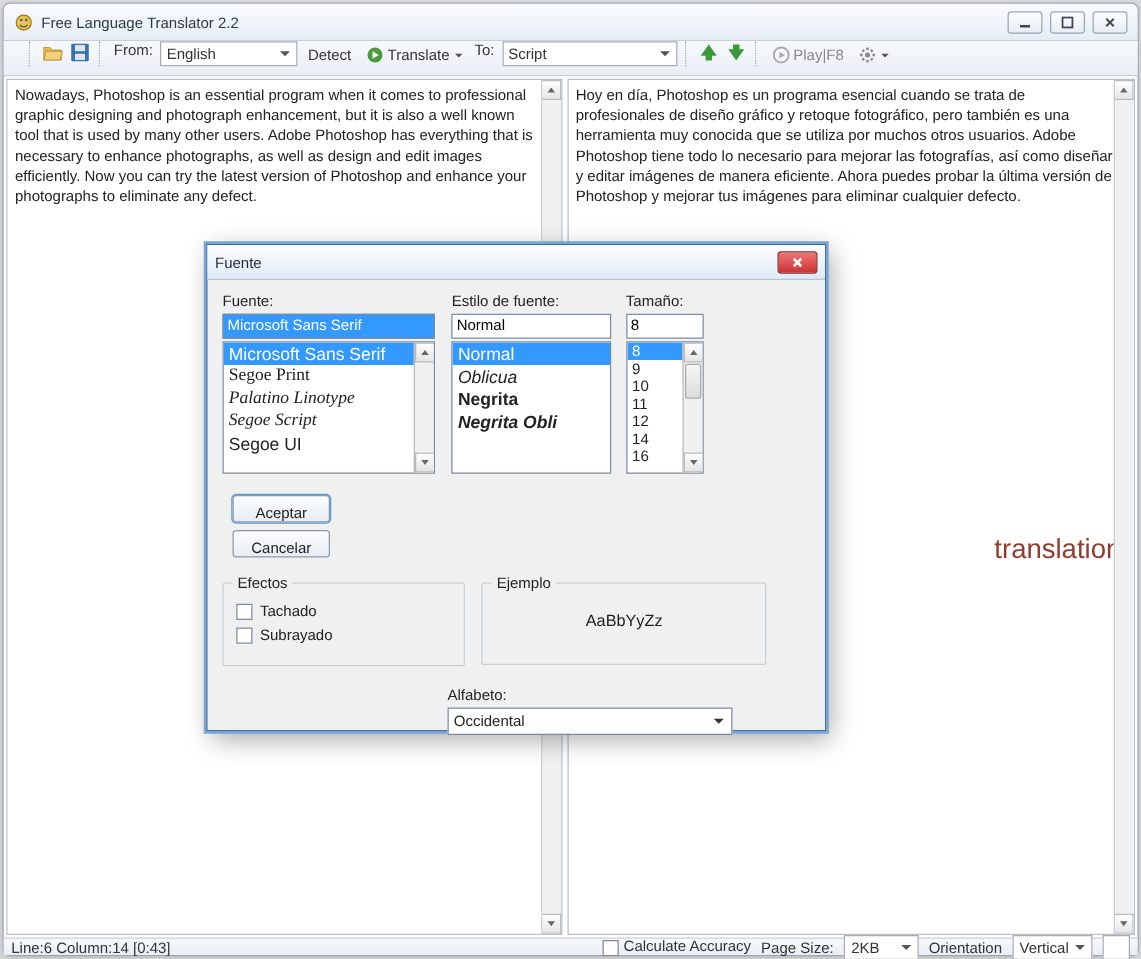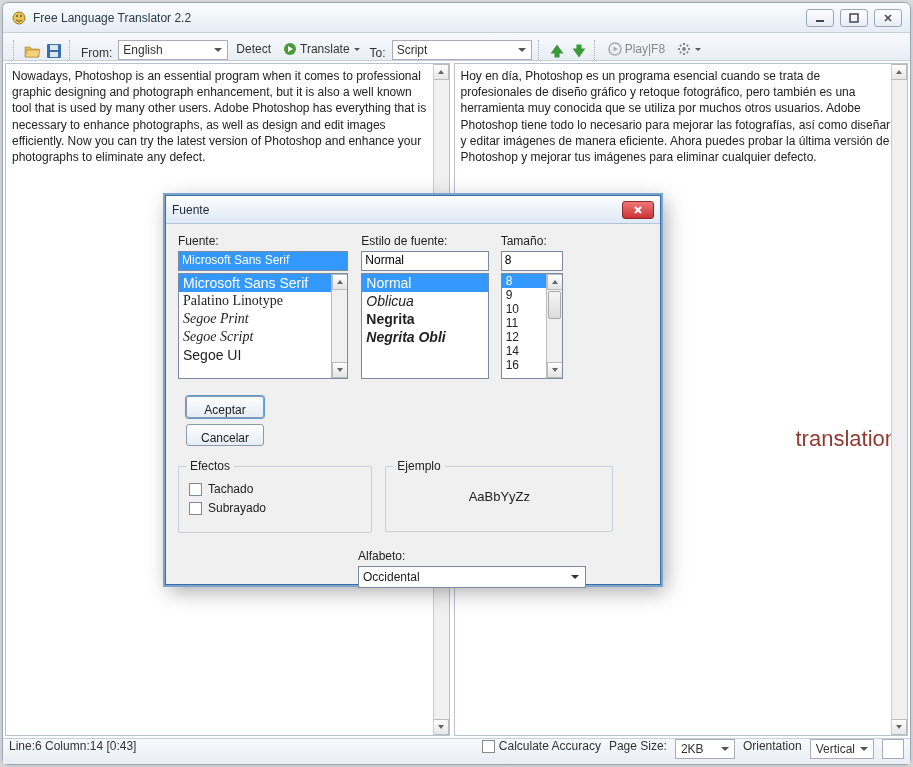--- a/index.html
+++ b/index.html
@@ -8,42 +8,42 @@
 
 .mainwin { position: absolute; left: 2px; top: 2px; width: 909px; height: 763px; background: #fff; border: 1px solid #9aa7b8; border-radius: 6px; box-shadow: 0 2px 8px rgba(0,0,0,.15); display: flex; flex-direction: column; }
 .titlebar { height: 30px; background: linear-gradient(#fafcfe,#e6edf5); border-bottom: 1px solid #c7d0da; display: flex; align-items: center; padding: 0 8px; border-radius: 6px 6px 0 0; }
 .titlebar .appicon { width:16px; height:16px; margin-right:6px; display:inline-block; }
 .titlebar .title { font-size:12px; color:#2b3a4a; flex:1; }
 .winbtns { display:flex; gap:6px; }
 .winbtn { width:28px; height:18px; border:1px solid #9aa7b8; border-radius:3px; background:linear-gradient(#fdfdfd,#e8eef6); display:flex; align-items:center; justify-content:center; font-size:10px; color:#445; }
 .winbtn svg { width:10px; height:10px; }
 
 
-.toolbar { height:28px; background:linear-gradient(#f7f9fc,#e9eef5); border-bottom:1px solid #c7d0da; display:flex; align-items:flex-end; padding:0 8px; gap:4px; font-size:12px; color:#333; }
+.toolbar { height:28px; background:linear-gradient(#f7f9fc,#e9eef5); border-bottom:1px solid #c7d0da; display:flex; align-items:flex-start; padding:0 18px; gap:4px; font-size:12px; color:#333; }
 .tb-icon { width:18px; height:18px; display:inline-flex; align-items:center; justify-content:center; }
 .tb-sep { width:4px; height:20px; border-left:1px dotted #aab; margin:0 2px; }
 .tb-lbl { padding:0 2px; }
 .tb-sel { border:1px solid #aab; background:#fff; height:20px; font-size:12px; padding:0 18px 0 4px; position:relative; display:inline-flex; align-items:center; min-width:110px; }
 .tb-sel::after { content:""; position:absolute; right:5px; top:50%; margin-top:-2px; border:4px solid transparent; border-top-color:#555; }
 .tb-btn { display:inline-flex; align-items:center; gap:3px; padding:0 4px; height:22px; border-radius:2px; }
 .tb-btn.dd::after { content:""; border:3px solid transparent; border-top-color:#555; margin-left:1px; margin-top:3px; }
 
 
 .content { flex:1; display:flex; position:relative; }
 .pane { flex:1; border:1px solid #b8c2cf; margin:2px; background:#fff; font-size:12px; color:#222; padding:4px 6px; line-height:1.35; position:relative; overflow:hidden; }
 .pane.right { padding-right:16px; }
 .vscroll { position:absolute; right:0; top:0; bottom:0; width:16px; background:#f0f0f0; border-left:1px solid #ccc; }
 .vscroll .arrow { height:16px; display:flex; align-items:center; justify-content:center; background:linear-gradient(#fefefe,#e6e6e6); border:1px solid #bbb; border-left:none; }
 .vscroll .arrow svg { width:8px; height:8px; }
 .vscroll .track { position:absolute; top:16px; bottom:16px; left:0; right:0; background:#f0f0f0; }
 .vscroll .bottom { position:absolute; bottom:0; left:0; right:0; }
 .watermark { position:absolute; right:10px; top:360px; color:#923a2e; font-size:22px; pointer-events:none; }
 
 
-.statusbar { height:26px; background:linear-gradient(#f7f9fc,#e9eef5); border-top:1px solid #c7d0da; display:flex; align-items:flex-start; font-size:12px; color:#333; padding:0 6px; gap:8px; }
+.statusbar { height:14px; background:linear-gradient(#f7f9fc,#e9eef5); border-top:1px solid #c7d0da; display:flex; align-items:center; font-size:12px; color:#333; padding:0 6px; gap:8px; }
 .statusbar .spacer { flex:1; }
 .statusbar .chk { width:13px; height:13px; border:1px solid #888; background:#fff; display:inline-block; vertical-align:middle; margin-right:4px; }
 .statusbar .sel { border:1px solid #aab; background:#fff; height:20px; padding:2px 18px 2px 5px; position:relative; min-width:60px; display:inline-flex; align-items:center; }
 .statusbar .sel::after { content:""; position:absolute; right:5px; top:50%; margin-top:-2px; border:4px solid transparent; border-top-color:#555; }
 .statusbar .spin { border:1px solid #aab; background:#fff; height:20px; width:22px; }
 
 
 .dlg { position:absolute; left:165px; top:195px; width:496px; height:390px; background:#f0f0f0; border:1px solid #3b6ea5; box-shadow:0 0 0 2px #7aa5d1, 4px 6px 20px rgba(0,0,0,.35); }
 .dlg .dlgtitle { height:28px; background:linear-gradient(#fcfdff,#dfe9f5); border-bottom:1px solid #b4c4d8; display:flex; align-items:center; padding:0 6px; font-size:12px; color:#1b2a3a;gap:46px; }
 .dlg .dlgtitle .spacer { flex:1; }
@@ -256,22 +256,22 @@
           <path d="M2 2 L8 8 M8 2 L2 8" stroke="#fff" stroke-width="2"></path>
         </svg>
     </div>
   </div>
   <div class="dlgbody">
     <div class="col font">
       <div class="lbl">Fuente:</div>
       <div class="txtin sel"><span>Microsoft Sans Serif</span></div>
       <div class="listbox fontlist">
         <div class="li selected">Microsoft Sans Serif</div>
+        <div class="li">Segoe Print</div>
         <div class="li">Palatino Linotype</div>
-        <div class="li">Segoe Print</div>
         <div class="li">Segoe Script</div>
         <div class="li">Segoe UI</div>
         <div class="lsb">
           <div class="btn">
               <svg viewBox="0 0 8 8" width="8" height="8">
                 <path d="M4 2 L7 6 H1 z" fill="#666"></path>
               </svg>
             </div>
           <div class="btn bot">
               <svg viewBox="0 0 8 8" width="8" height="8">

